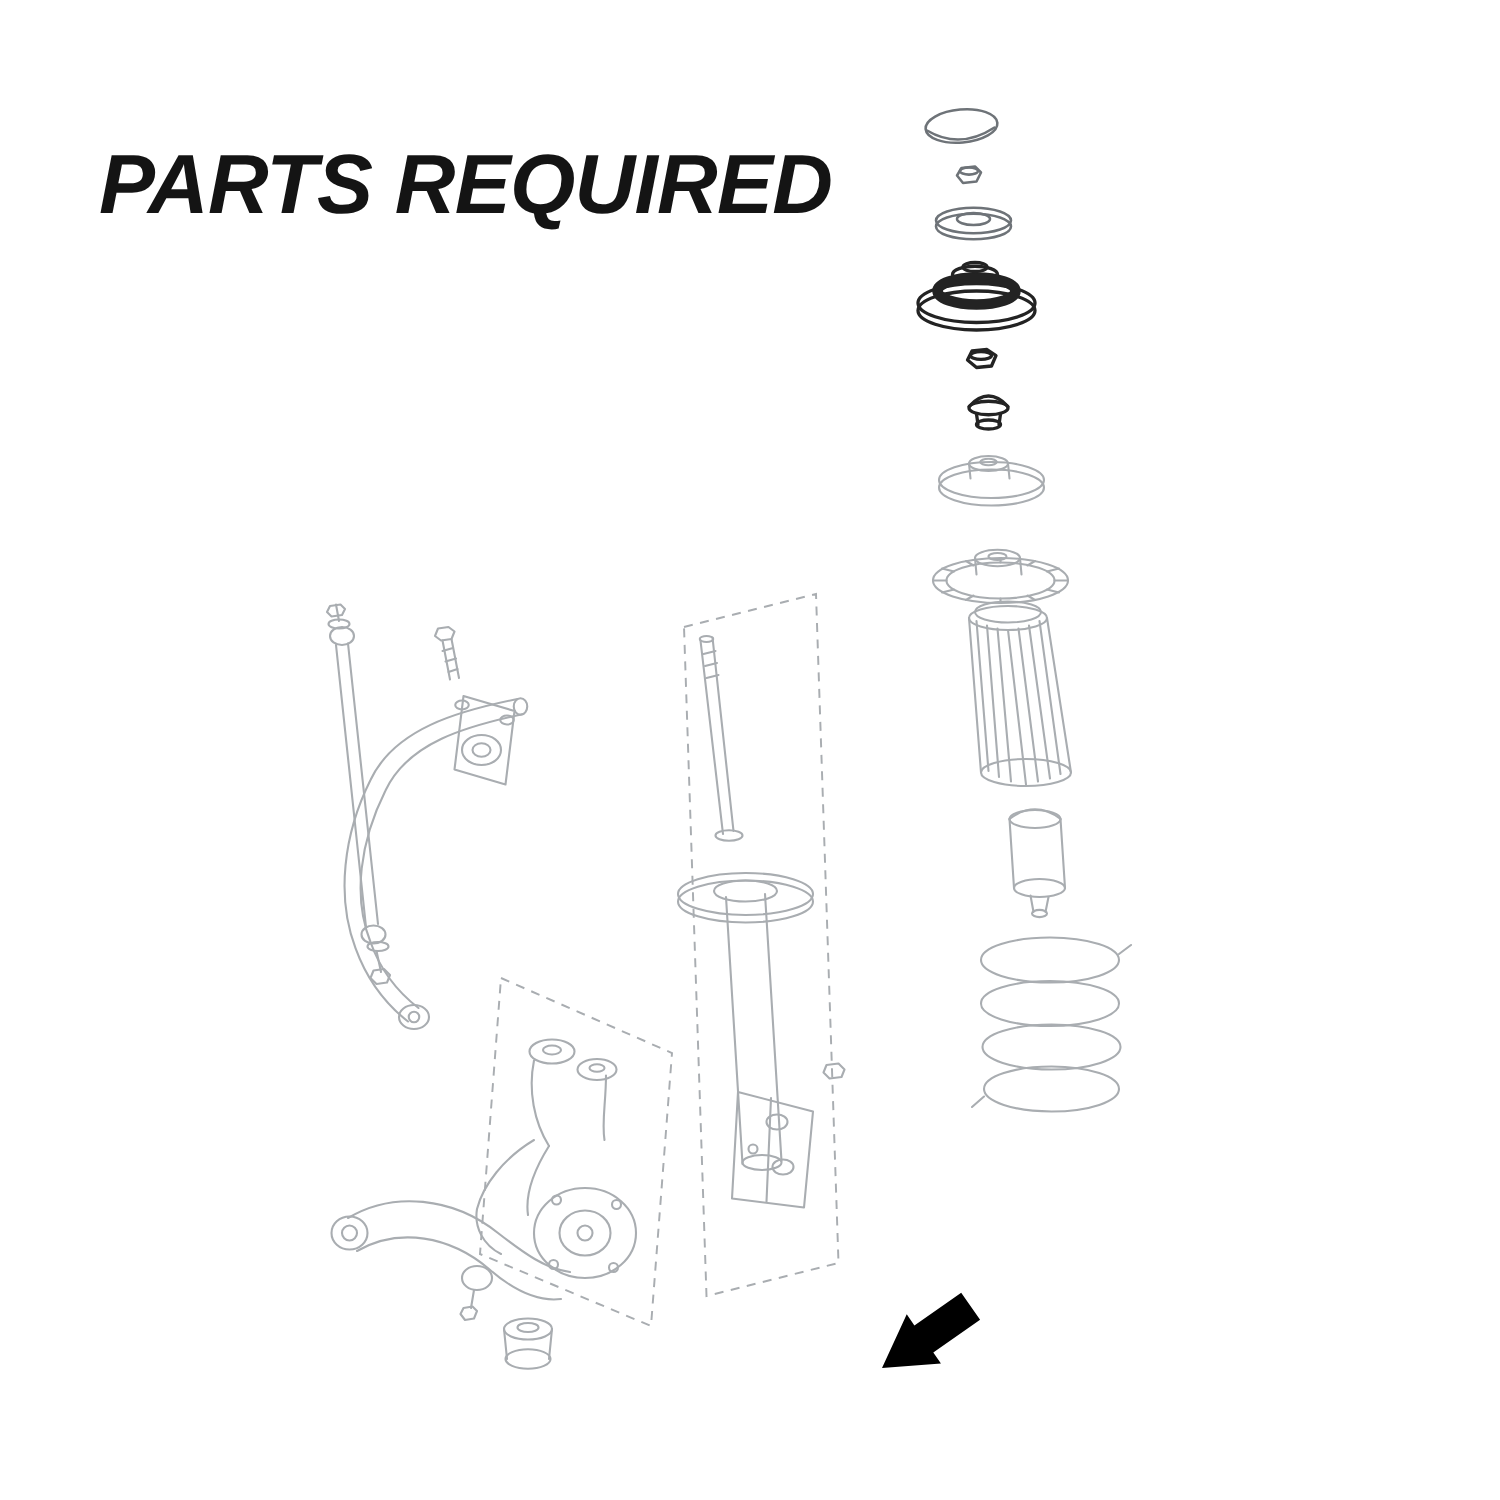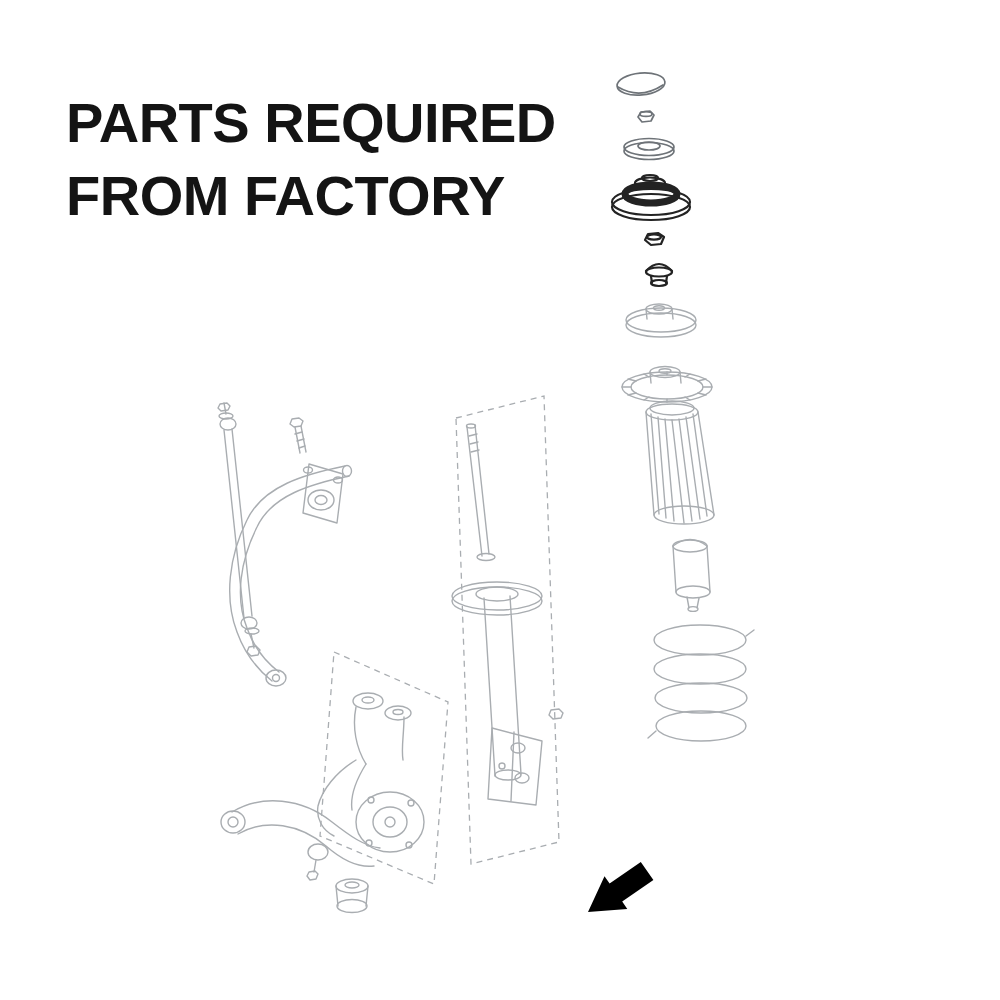--- a/index.html
+++ b/index.html
@@ -12,35 +12,35 @@
     overflow: hidden;
   }
   .title {
     position: absolute; left: 66px; top: 86px;
     color: var(--title-color, #141414);
     font-weight: 900;
     font-size: 56px;
     line-height: 73px;
     letter-spacing: -0.5px;
     white-space: nowrap;
+    font-style: italic;
   }
   svg.diagram { position: absolute; left: 0; top: 0; }
   g.ln-light { stroke: var(--line-light, #a9adb1); stroke-width: 1.4; fill: none; stroke-linecap: round; stroke-linejoin: round; }
   g.ln-mid   { stroke: var(--line-mid, #6e7378);  stroke-width: 1.7; fill: none; stroke-linecap: round; stroke-linejoin: round; }
   g.ln-dark  { stroke: var(--line-dark, #232323); stroke-width: 2.2; fill: none; stroke-linecap: round; stroke-linejoin: round; }
   g.dash     { stroke: var(--line-light, #a9adb1); stroke-width: 1.3; fill: none; stroke-dasharray: 6 5; }
   g.arrow    { fill: var(--arrow, #000000); stroke: none; }
   .ring-dark { stroke-width: 7; }
 </style>
 </head>
 <body>
 
 <header class="title">
   <div>PARTS REQUIRED</div>
-  <div>FROM FACTORY</div>
 </header>
 
 <svg class="diagram" width="1000" height="1000" viewBox="0 0 1000 1000" xmlns="http://www.w3.org/2000/svg">
 
   <g class="dash">
     <path d="M456,418 L544,396 L559,842 L471,864 Z"></path>
   </g>
   <g class="dash">
     <path d="M334,652 L448,702 L434,884 L320,836 Z"></path>
   </g>

